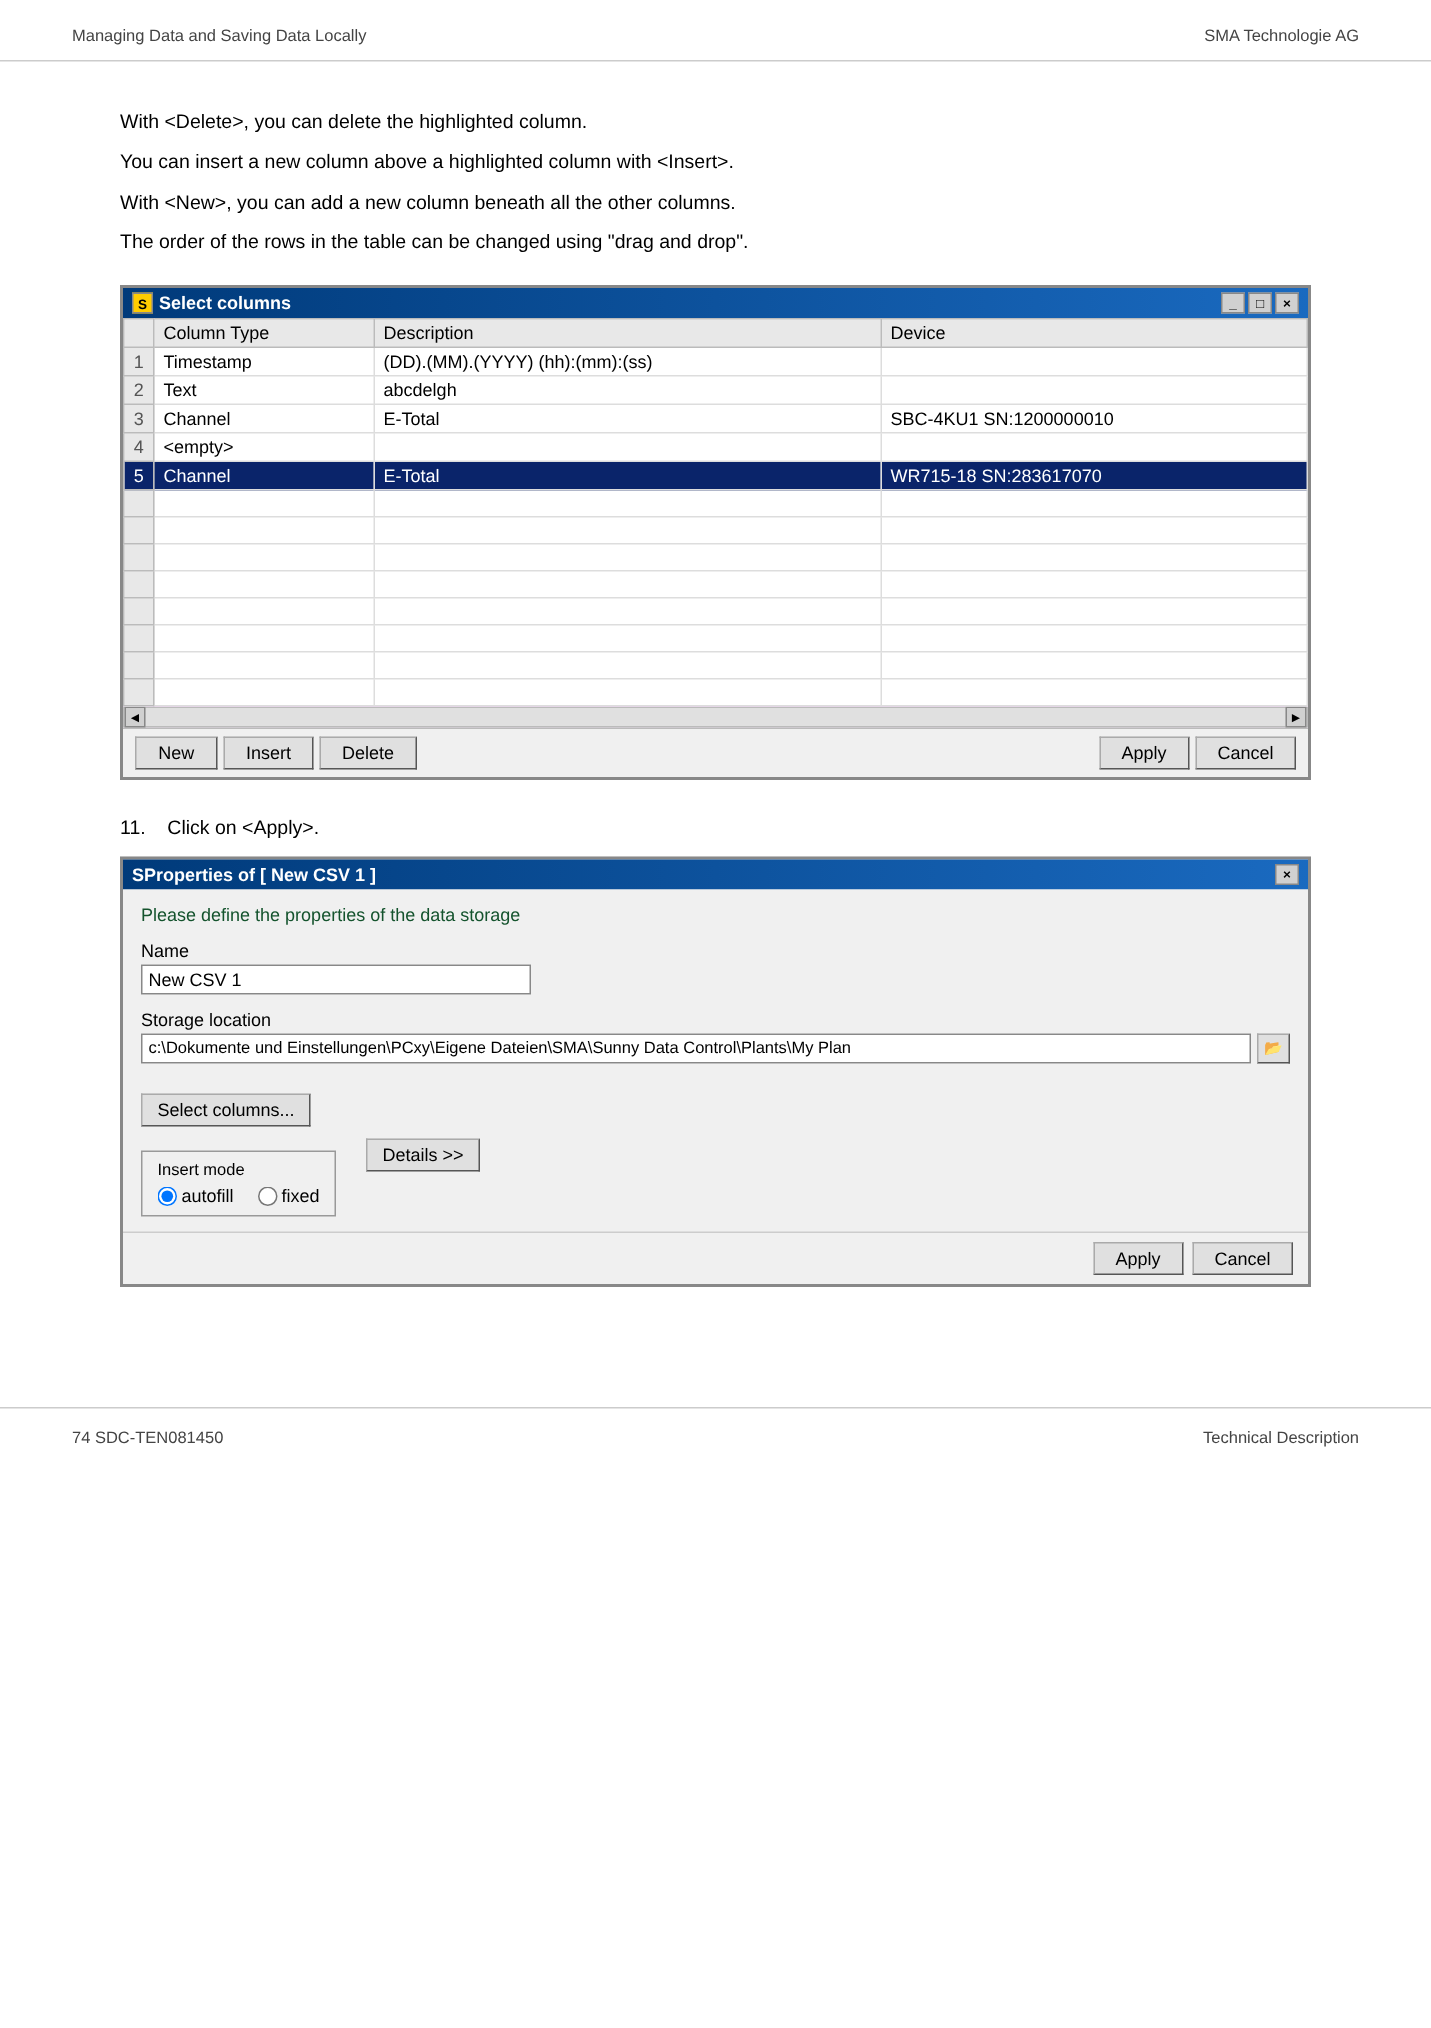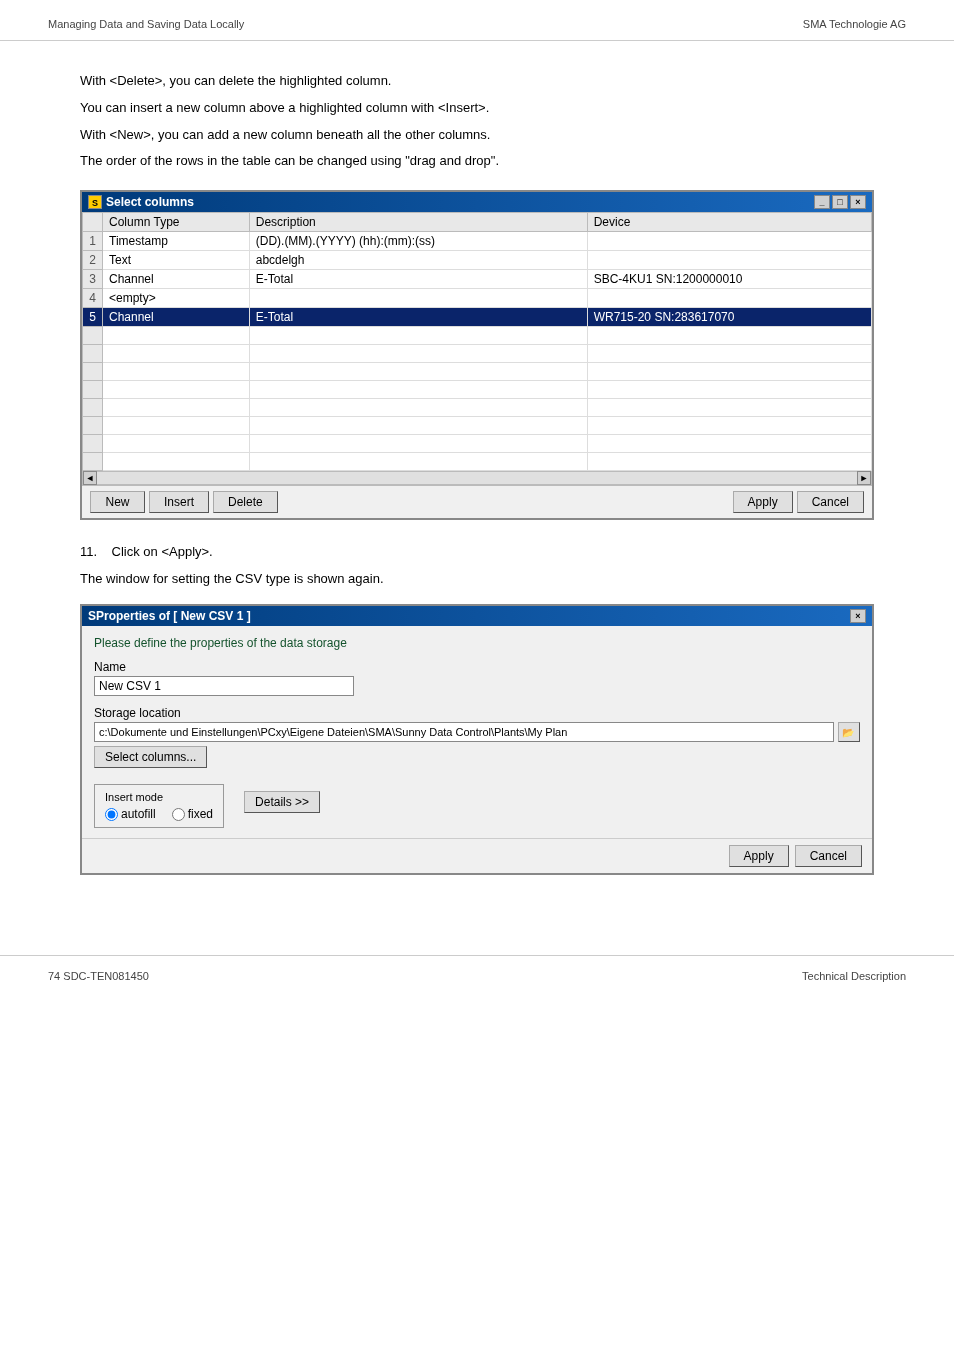--- a/index.html
+++ b/index.html
@@ -251,21 +251,21 @@
       background: #fff;
       padding: 2px 4px;
       font-size: 12px;
       height: 20px;
     }
 
     .path-row {
       display: flex;
       align-items: center;
       gap: 4px;
-      margin-bottom: 0;
+      margin-bottom: 16px;
     }
 
     .path-input {
       flex: 1;
       border: 1px solid #888;
       background: #fff;
       padding: 2px 4px;
       font-size: 11px;
       height: 20px;
     }
@@ -368,21 +368,21 @@
     }
 
     .clearfix::after {
       content: '';
       display: table;
       clear: both;
     }
 
     .insert-details-row {
       display: flex;
-      align-items: center;
+      align-items: flex-start;
       margin-top: 8px;
     }
   </style>
 </head>
 <body>
 
 <div class="page-header">
   <span>Managing Data and Saving Data Locally</span>
   <span>SMA Technologie AG</span>
 </div>
@@ -447,21 +447,21 @@
             <tr>
               <td class="row-num">4</td>
               <td>&lt;empty&gt;</td>
               <td></td>
               <td></td>
             </tr>
             <tr class="selected">
               <td class="row-num">5</td>
               <td>Channel</td>
               <td>E-Total</td>
-              <td>WR715-20 SN:283617070</td>
+              <td>WR715-18 SN:283617070</td>
             </tr>
 
             <tr>
                 <td class="row-num"></td>
                 <td></td>
                 <td></td>
                 <td></td>
               </tr>
             <tr>
                 <td class="row-num"></td>
@@ -528,21 +528,20 @@
     </div>
   </div>
 
   <div class="steps">
     <div class="step-item">
       <span>11.</span>&nbsp;&nbsp;&nbsp;
       <span>Click on &lt;Apply&gt;.</span>
     </div>
   </div>
 
-  <div class="step-desc">The window for setting the CSV type is shown again.</div>
 
   <div class="props-window">
     <div class="props-window-title">
       <div class="window-title-left">
         <span class="title-icon">S</span>
         <span>Properties of [ New CSV 1 ]</span>
       </div>
       <div class="win-controls">
         <div class="win-btn">×</div>
       </div>

